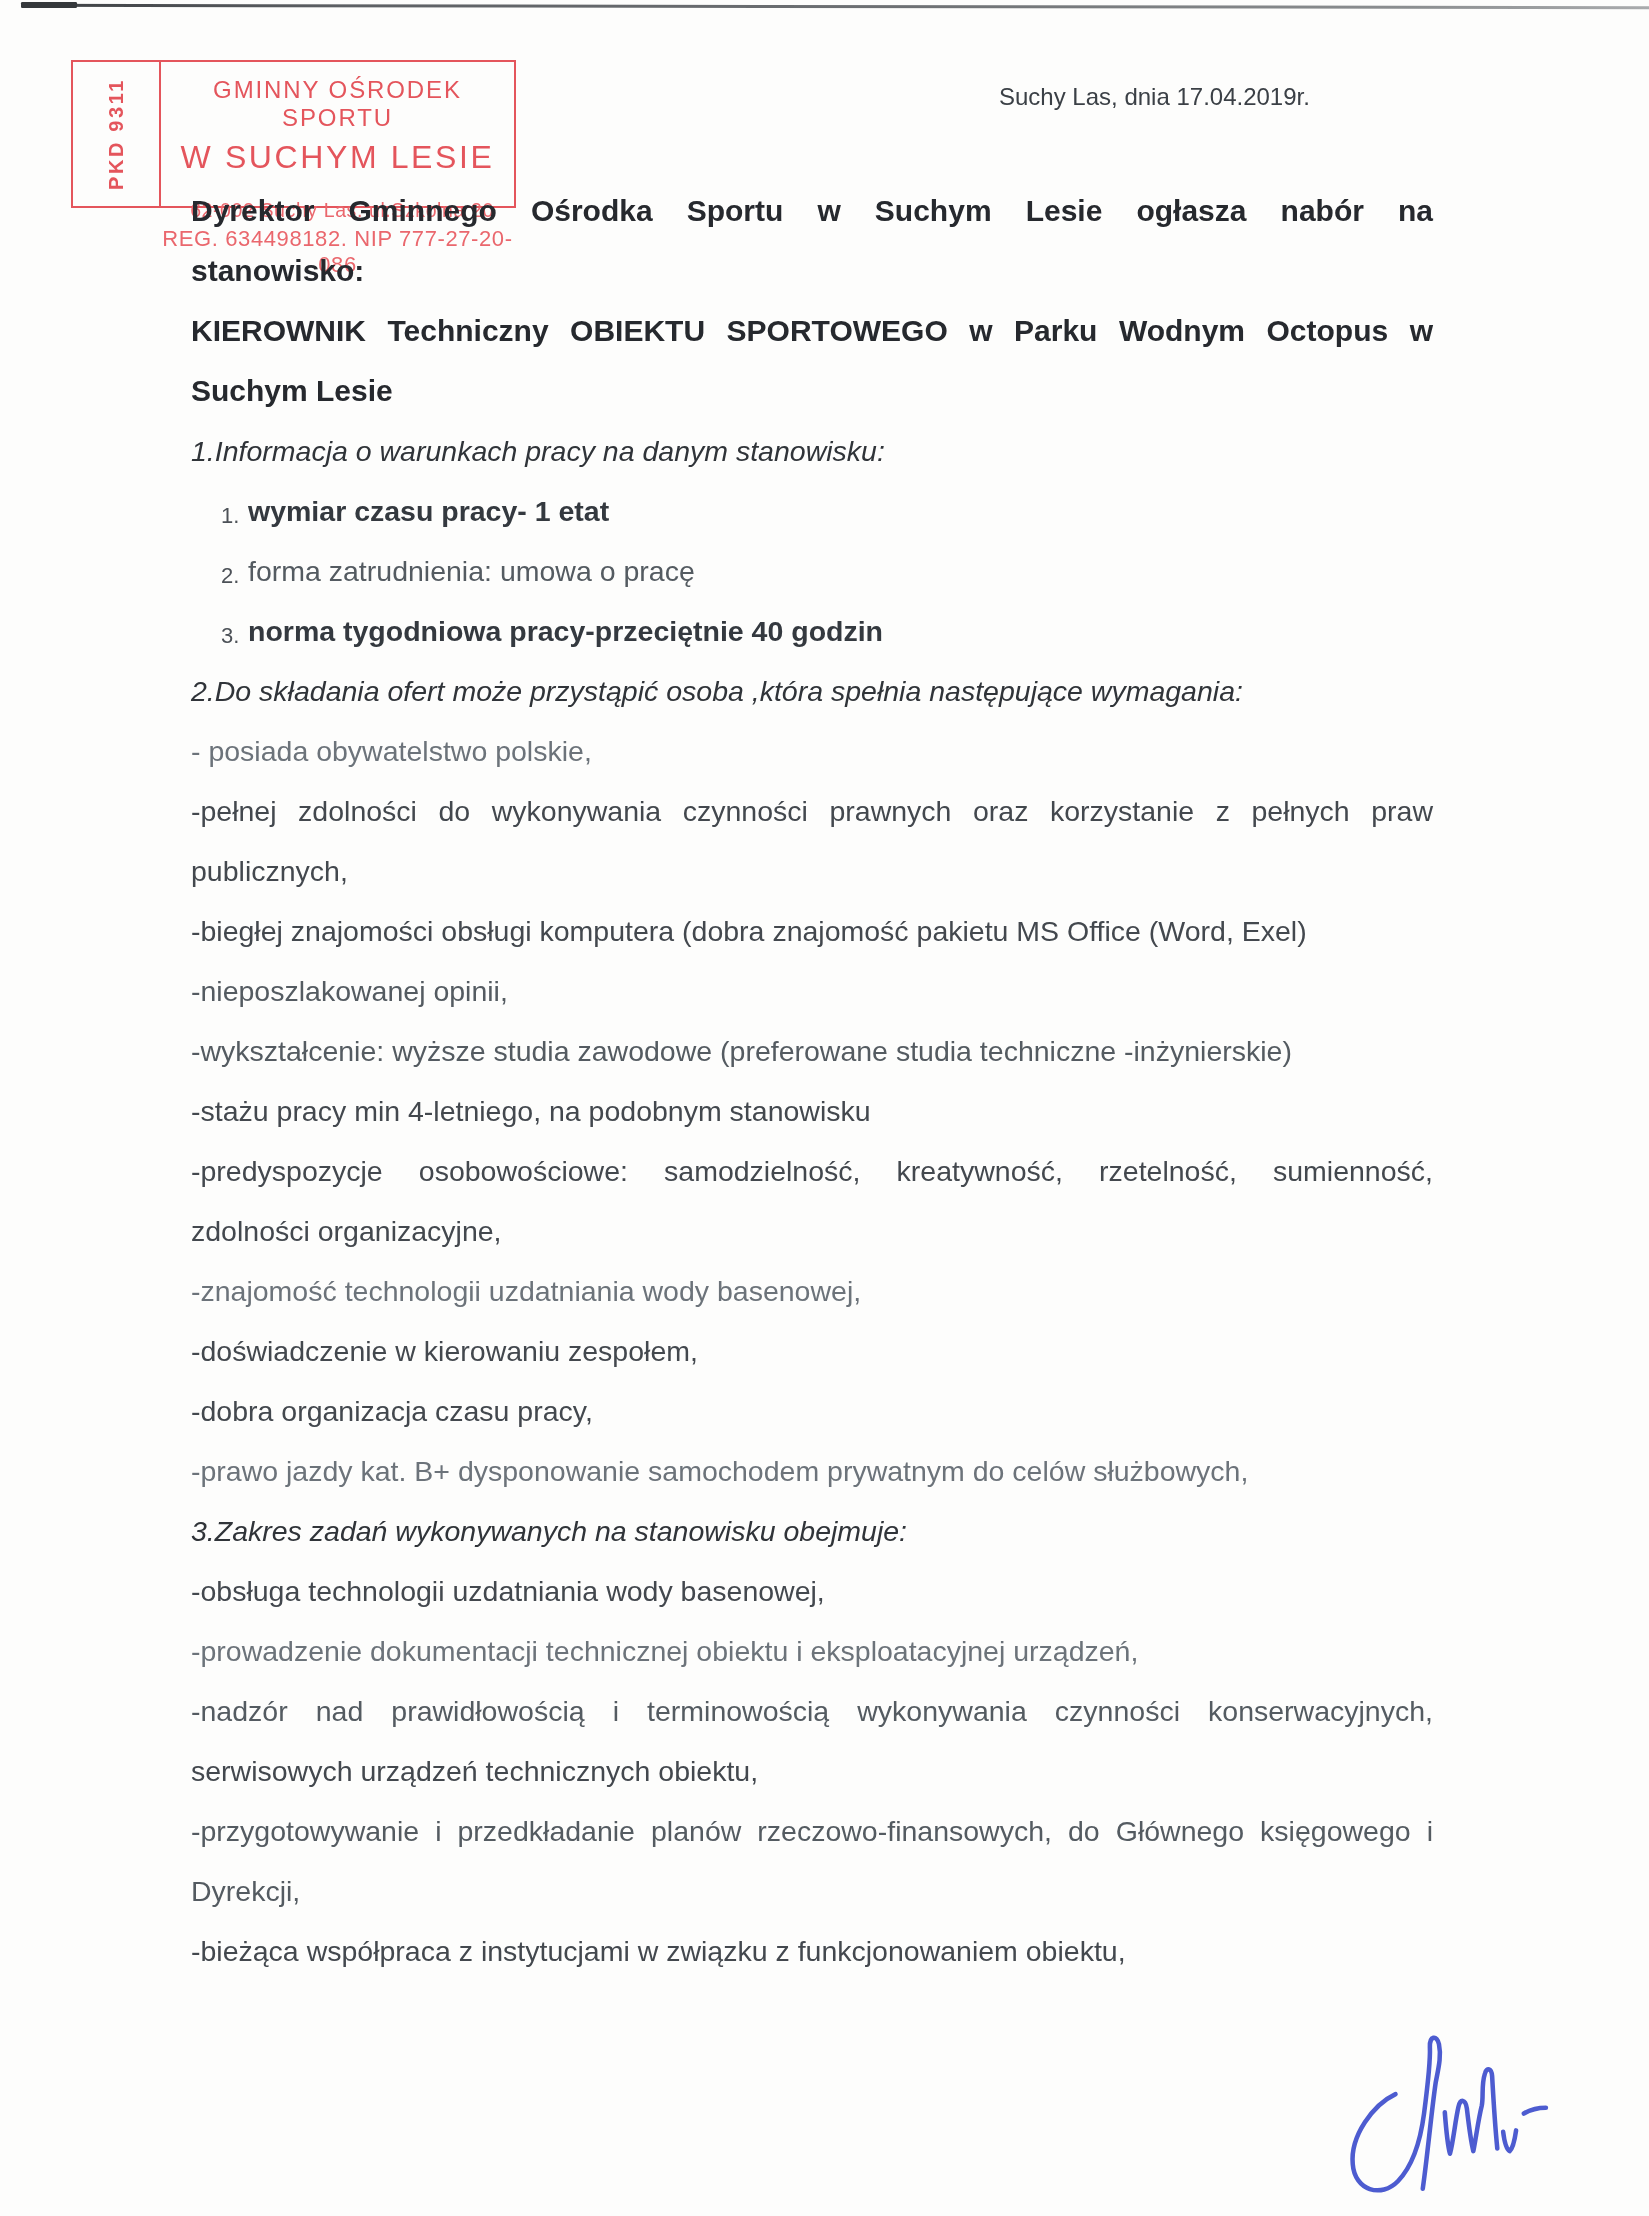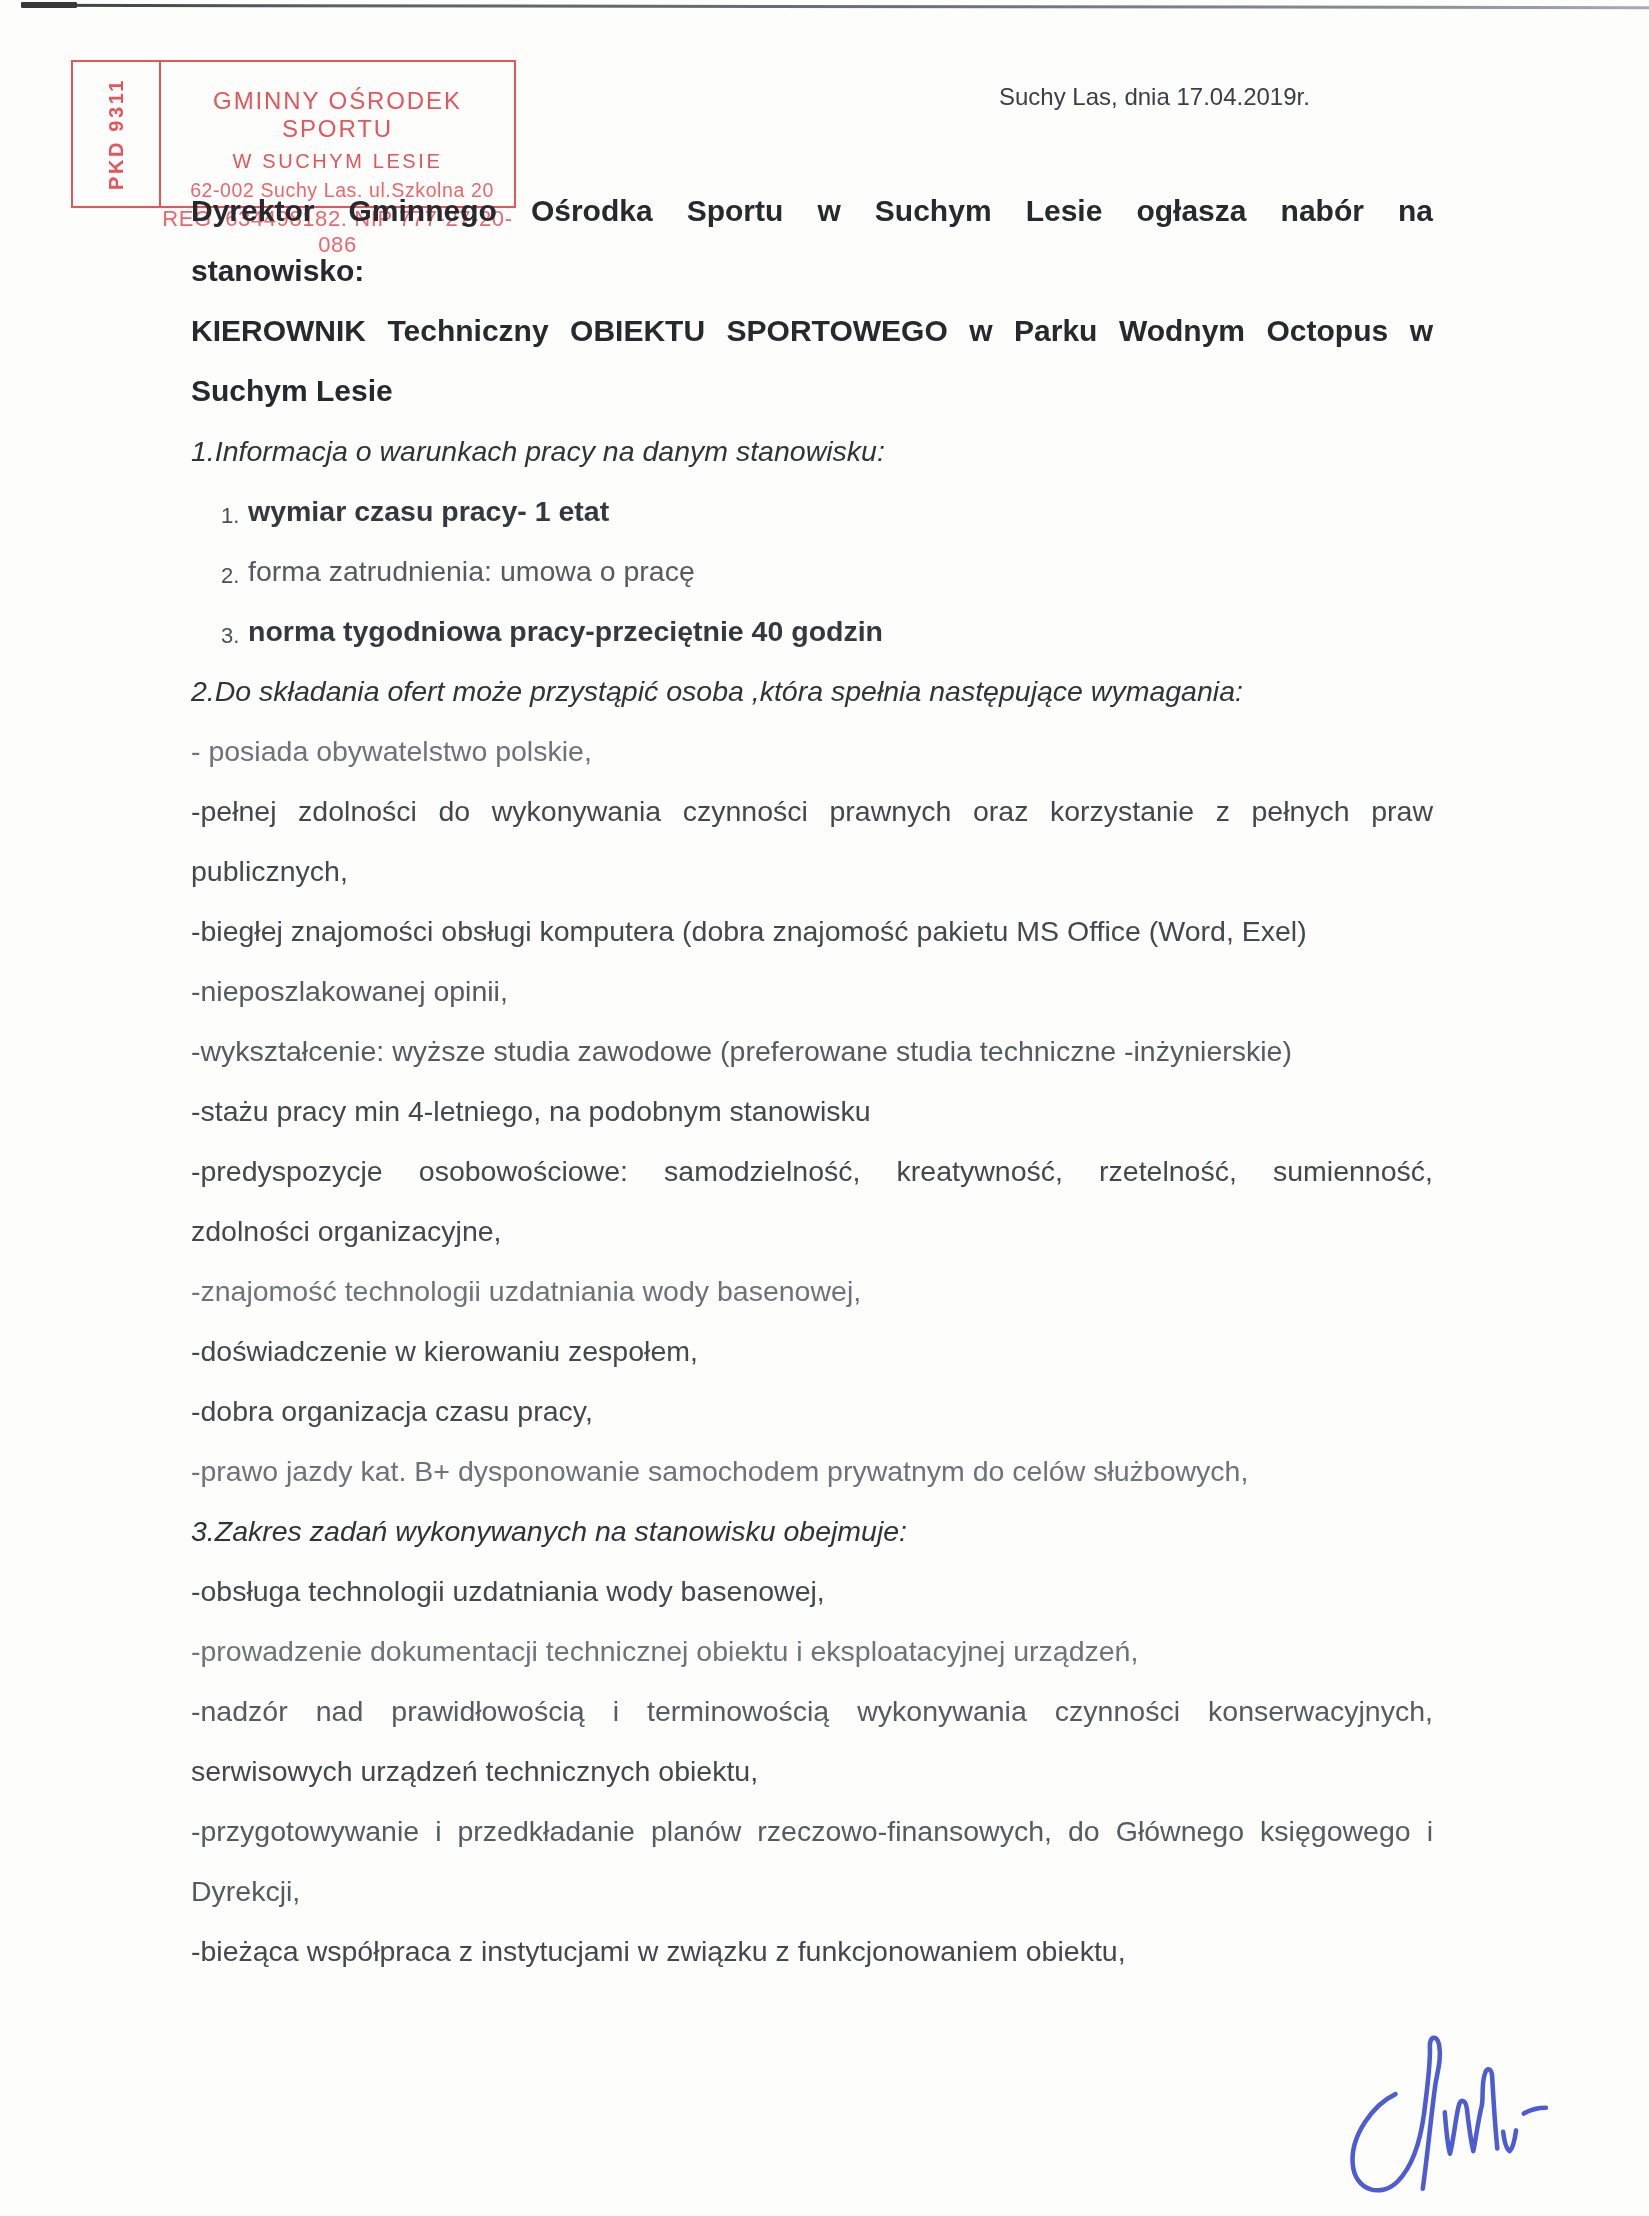--- a/index.html
+++ b/index.html
@@ -23,22 +23,22 @@
     position:absolute; left:71px; top:60px; width:445px; height:148px;
     border:2.6px solid #e4555c; display:flex; z-index:1;
   }
   .stamp-side { width:88px; border-right:2.6px solid #e4555c; position:relative; }
   .stamp-side-text {
     position:absolute; left:50%; top:50%;
     transform:translate(-50%,-50%) rotate(-90deg);
     white-space:nowrap; font-size:20px; letter-spacing:2.6px; color:#e4555c; font-weight:bold;
   }
   .stamp-main { flex:1; text-align:center; padding-top:14.3px; color:#e4555c; }
-  .stamp-l1 { font-size:24px; letter-spacing:1.9px; margin-bottom:6.5px;margin-top:11px; }
-  .stamp-l2 { font-size:20px; letter-spacing:2.6px; margin-bottom:6px; }
+  .stamp-l1 { font-size:24px; letter-spacing:1.9px; margin-bottom:6.5px; }
+  .stamp-l2 { font-size:32px; letter-spacing:2.6px; margin-bottom:23px; }
   .stamp-l3 { font-size:19.5px; letter-spacing:0.6px; color:#ea676d; margin-bottom:3.9px;margin-left:9px; }
   .stamp-l4 { font-size:22px; letter-spacing:0.6px; color:#ea676d; }
 
   .date-line {
     position:absolute; left:999px; top:83px;
     font-size:24px; color:#3b4046; z-index:2;
   }
 
   
   .content { position:absolute; left:191px; top:192px; width:1242px; z-index:2; }

